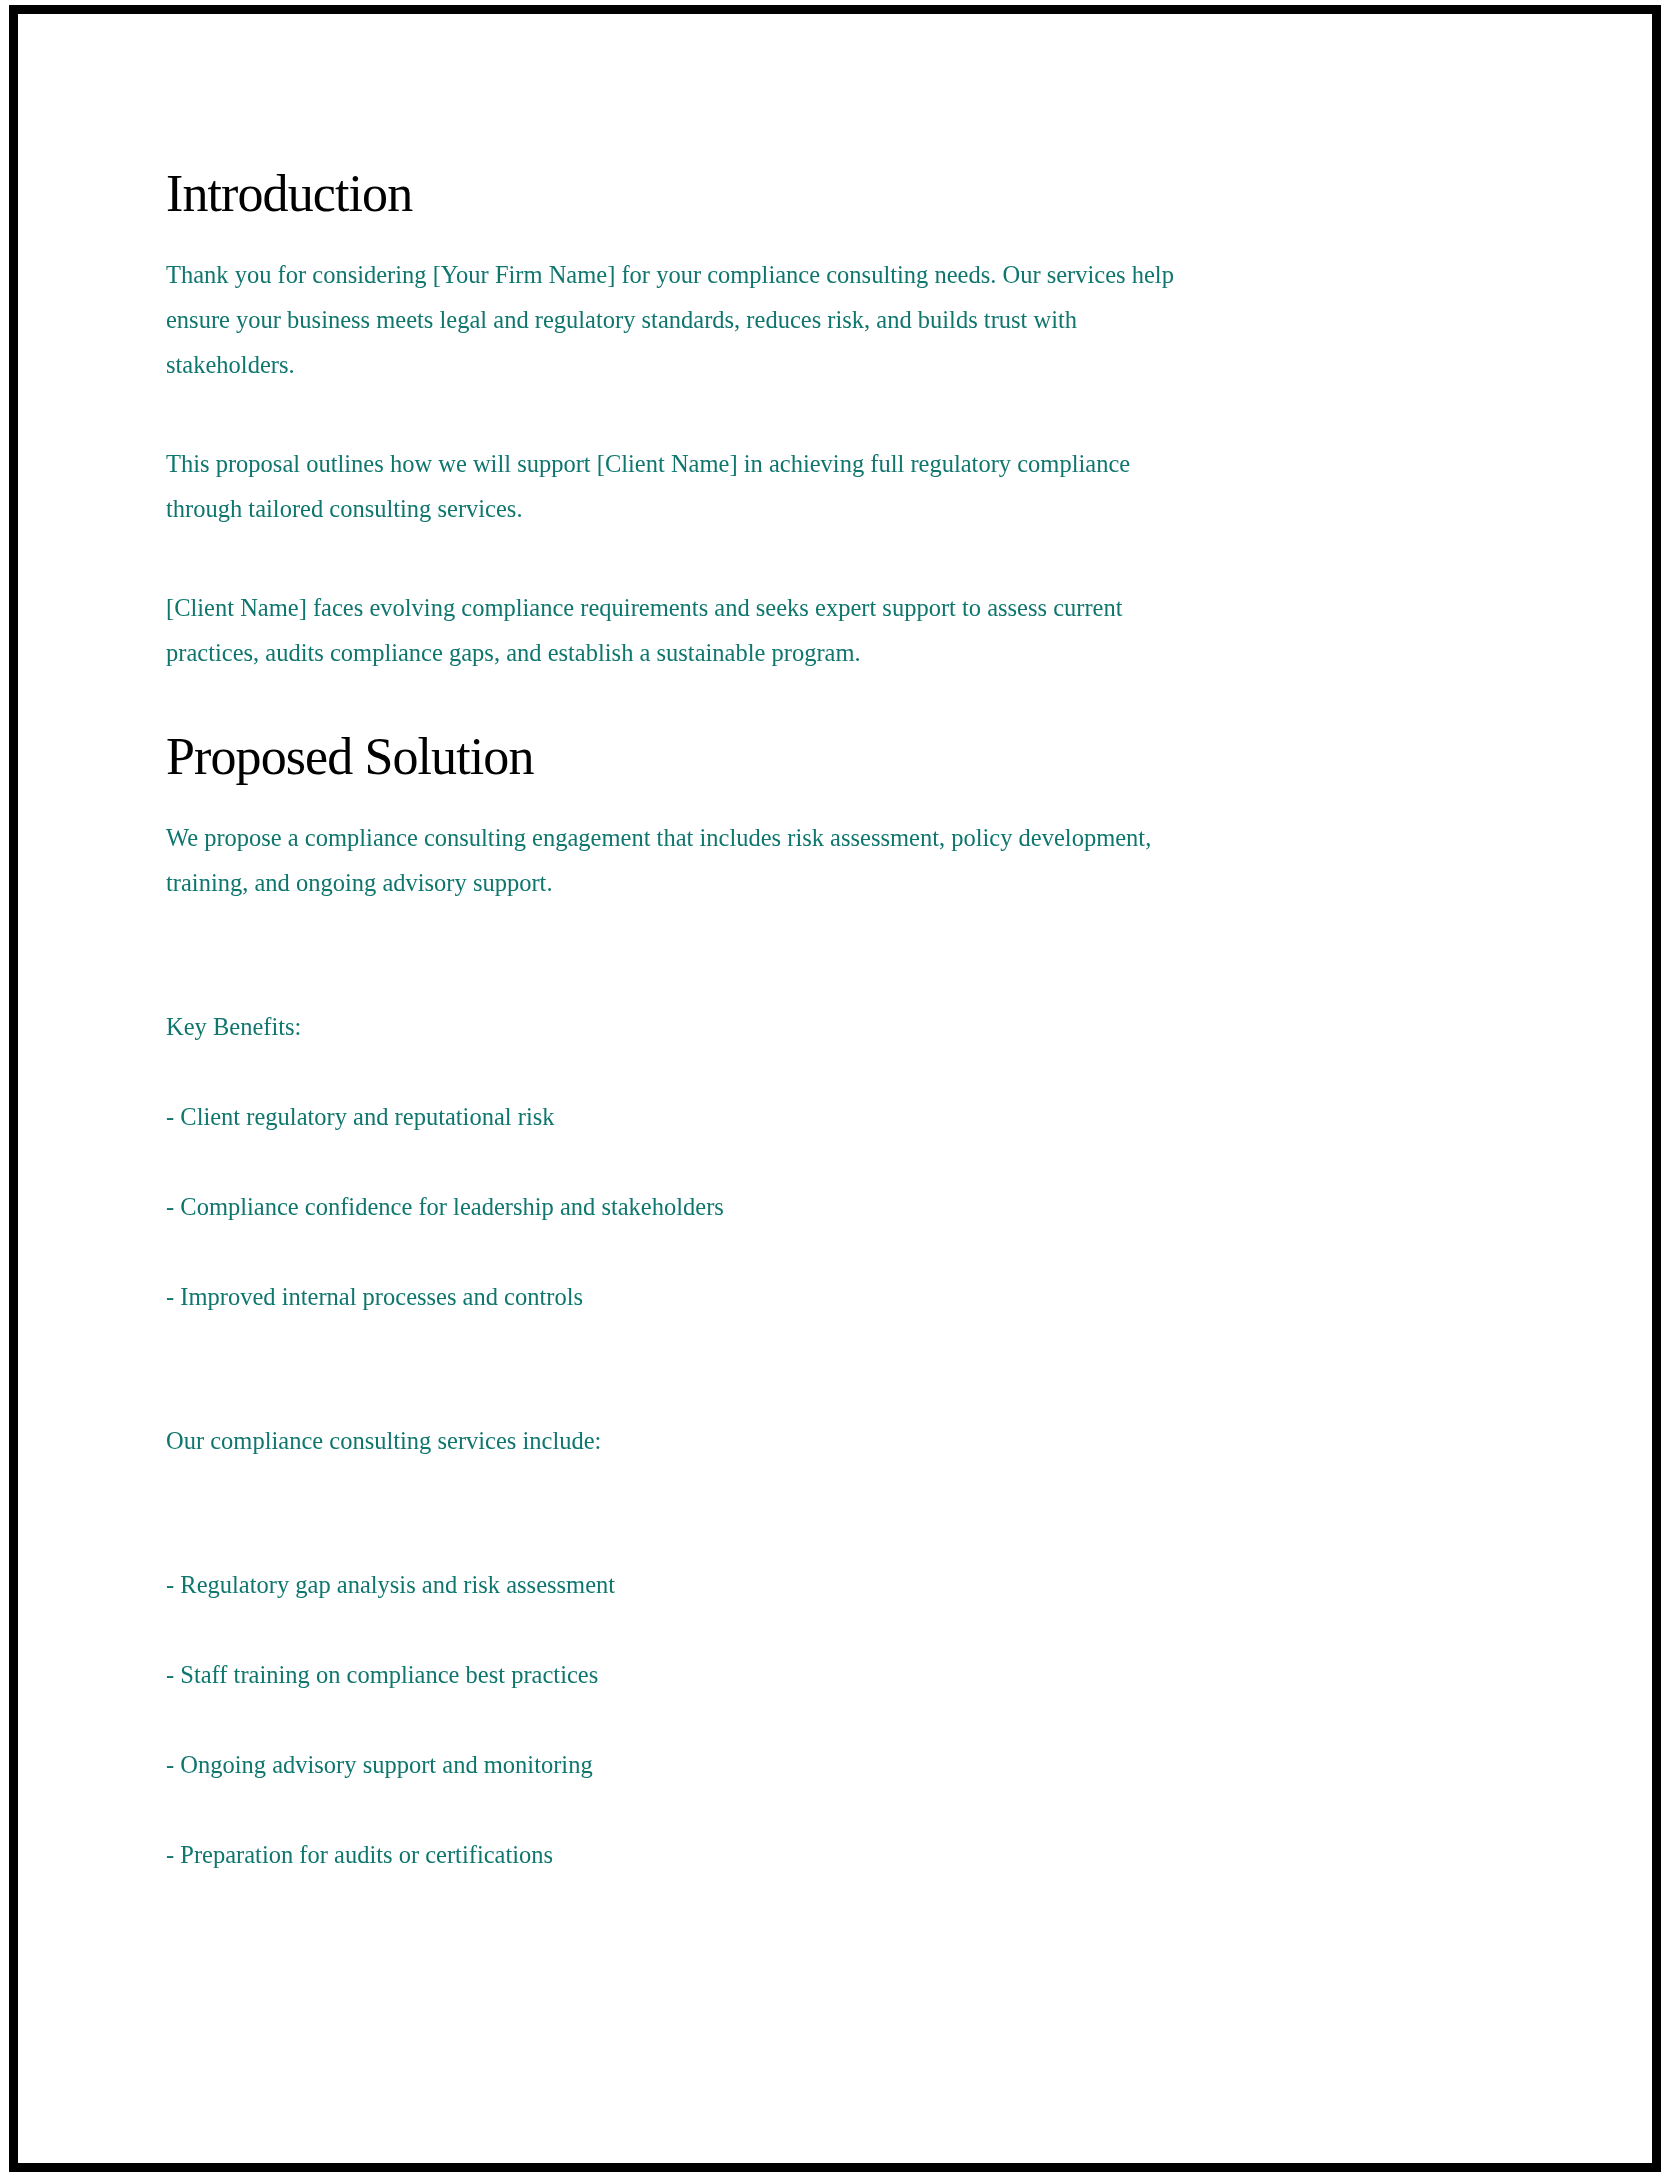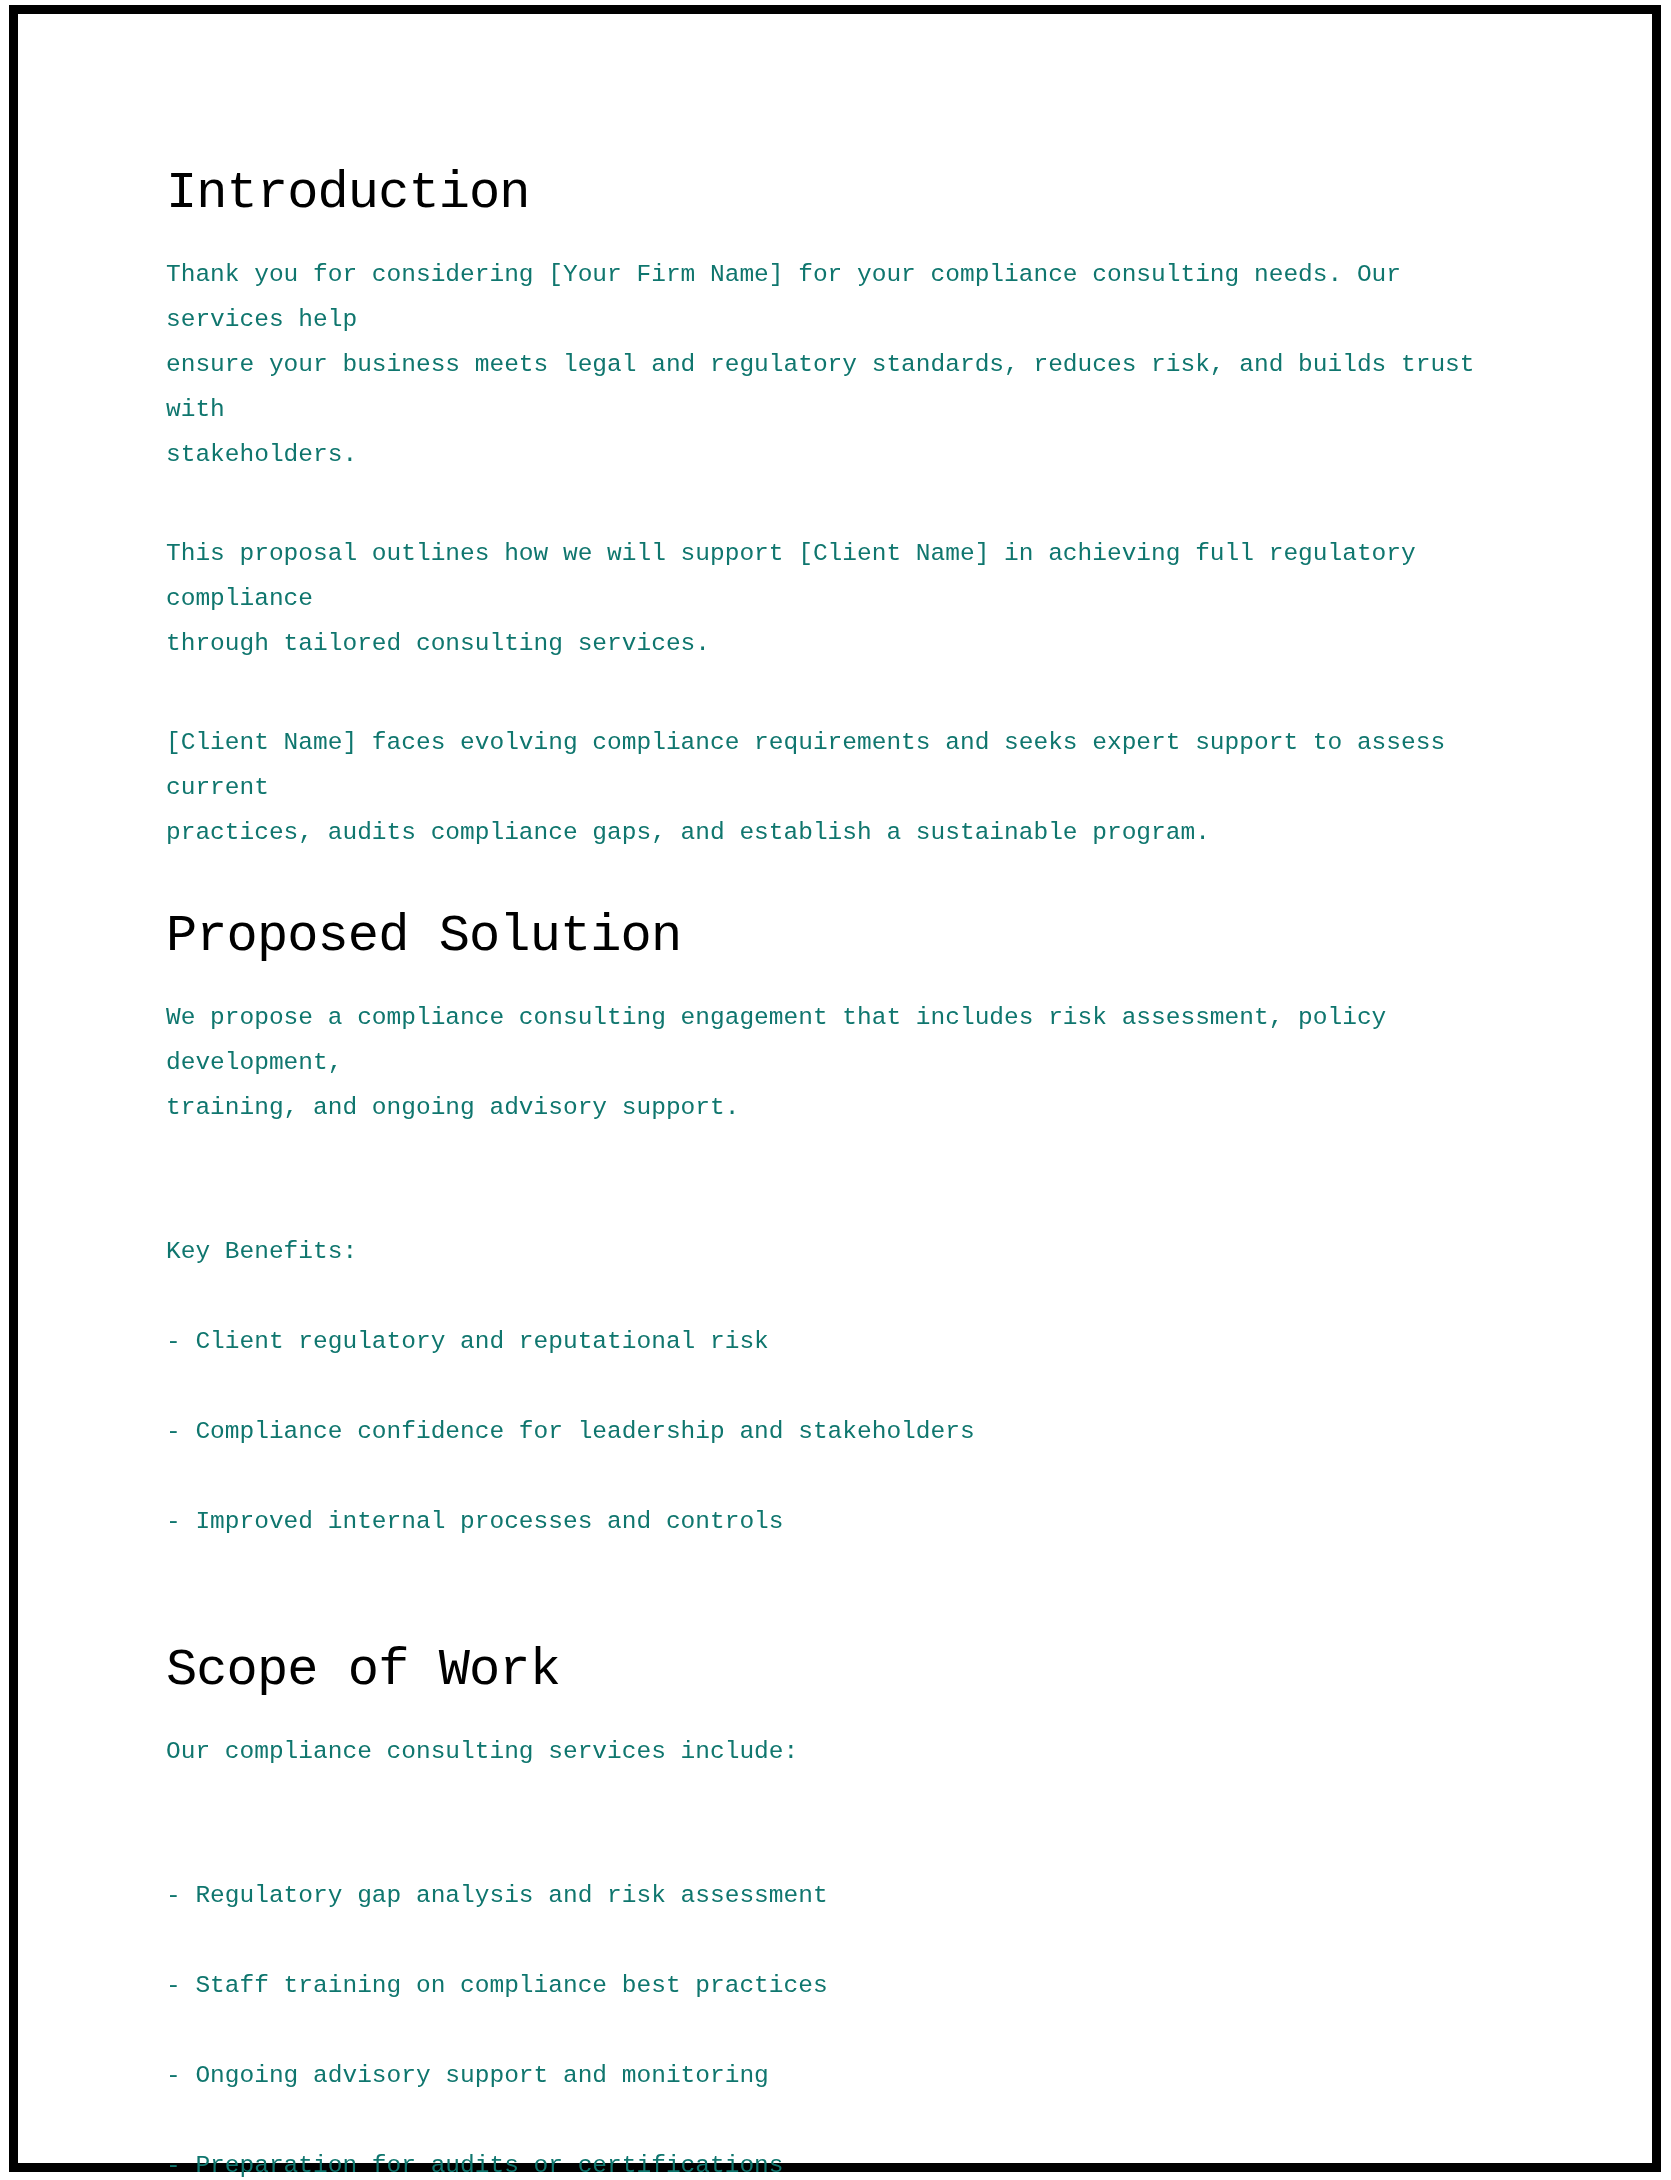--- a/index.html
+++ b/index.html
@@ -5,21 +5,21 @@
   html, body {
     margin: 0;
     padding: 0;
     background: #ffffff;
   }
   .page {
     position: relative;
     width: 1672px;
     height: 2180px;
     background: #ffffff;
-    font-family: Liberation Mono, monospace;
+    font-family: Liberation Serif, serif;
     color: #000000;
     overflow: hidden;
   }
   .page-border {
     position: absolute;
     left: 8.7px;
     top: 5.2px;
     right: 11.4px;
     bottom: 7.9px;
     border: 9.6px solid #000000;
@@ -76,21 +76,20 @@
     <p class="para">We propose a compliance consulting engagement that includes risk assessment, policy development,
 training, and ongoing advisory support.</p>
 
     <div class="para-block">
       <div class="line">Key Benefits:</div>
       <div class="line">- Client regulatory and reputational risk</div>
       <div class="line">- Compliance confidence for leadership and stakeholders</div>
       <div class="line">- Improved internal processes and controls</div>
     </div>
 
-    <h1 class="doc-heading">Scope of Work</h1>
     <p class="para">Our compliance consulting services include:</p>
 
     <div class="para-block">
       <div class="line">- Regulatory gap analysis and risk assessment</div>
       <div class="line">- Staff training on compliance best practices</div>
       <div class="line">- Ongoing advisory support and monitoring</div>
       <div class="line">- Preparation for audits or certifications</div>
     </div>
 
   </div>

